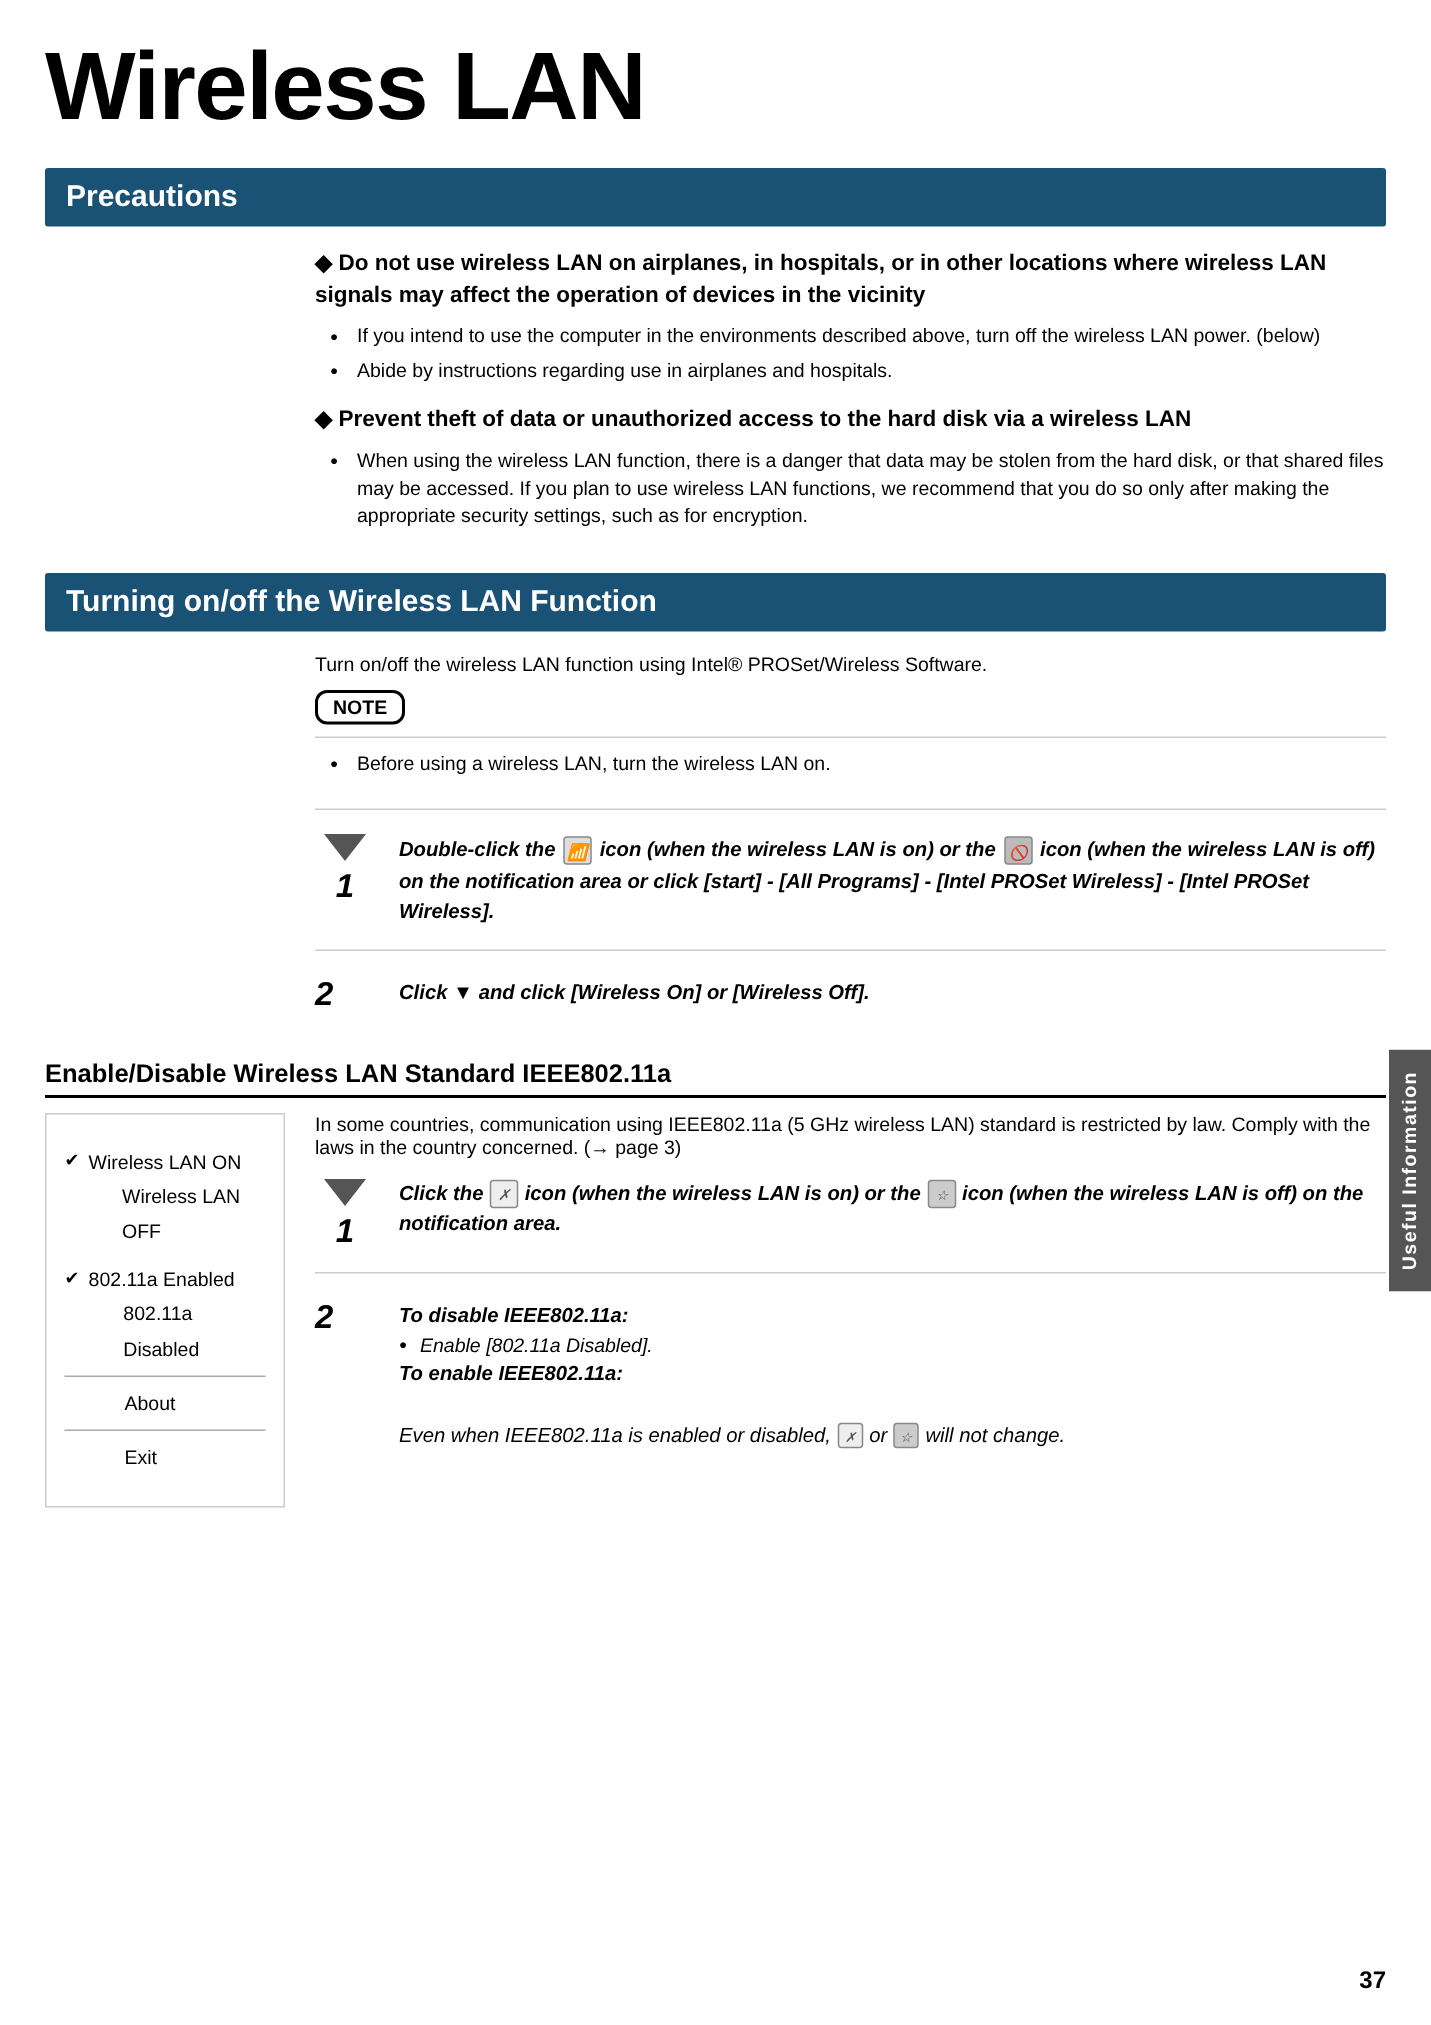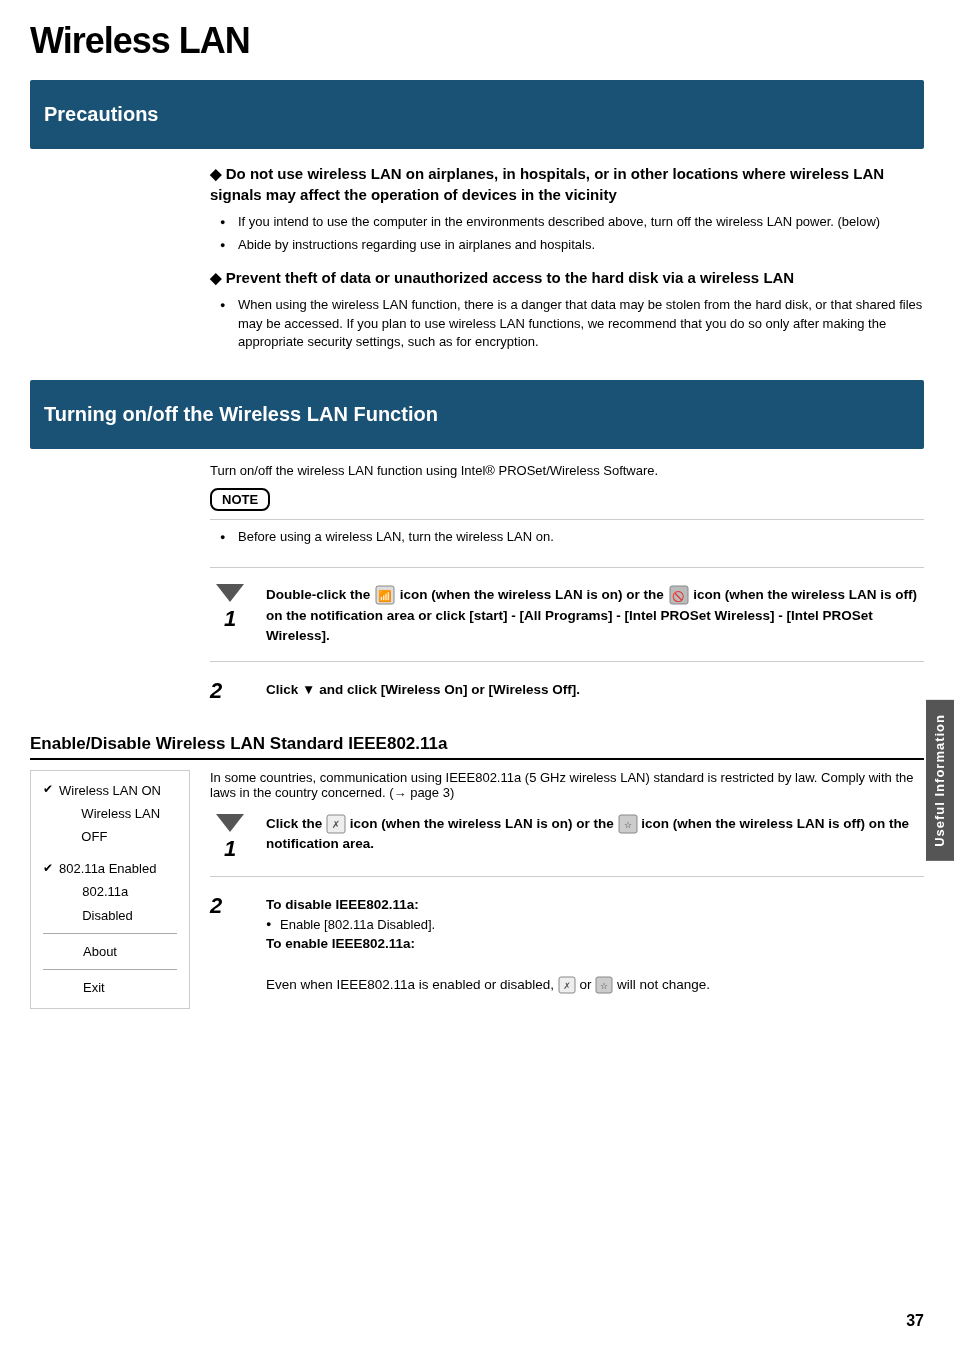--- a/index.html
+++ b/index.html
@@ -8,32 +8,32 @@
       font-size: 13px;
       background: #fff;
       color: #000;
       width: 954px;
       min-height: 1350px;
       position: relative;
       padding: 20px 30px 40px 30px;
     }
 
     h1.main-title {
-      font-size: 36px;
+      font-size: 64px;
       font-weight: 900;
       margin-bottom: 18px;
       letter-spacing: -1px;
     }
 
     .section-header {
       background: #1a5276;
       color: #fff;
       font-size: 20px;
       font-weight: bold;
-      padding: 23px 14px;
+      padding: 8px 14px;
       margin-bottom: 14px;
       border-radius: 2px;
     }
 
     .precautions-section {
       margin-bottom: 28px;
     }
 
     .content-area {
       margin-left: 180px;
@@ -120,20 +120,21 @@
       font-size: 22px;
       font-weight: bold;
       font-style: italic;
     }
 
     .step-content {
       flex: 1;
       font-size: 13.5px;
       line-height: 1.5;
       padding-top: 4px;
+      font-style: italic;
     }
 
     .step-content strong {
       font-weight: bold;
     }
 
     .enable-disable-section {
     }
 
     .enable-disable-header {
@@ -147,21 +148,21 @@
     .ieee-layout {
       display: flex;
       gap: 20px;
       align-items: flex-start;
     }
 
     .ieee-sidebar {
       width: 160px;
       min-width: 160px;
       border: 1px solid #ccc;
-      padding: 8px 12px;
+      padding: 20px 12px;
       font-size: 13px;
       line-height: 1.8;
     }
 
     .ieee-sidebar .menu-item {
       display: flex;
       align-items: center;
       gap: 6px;
     }
 

